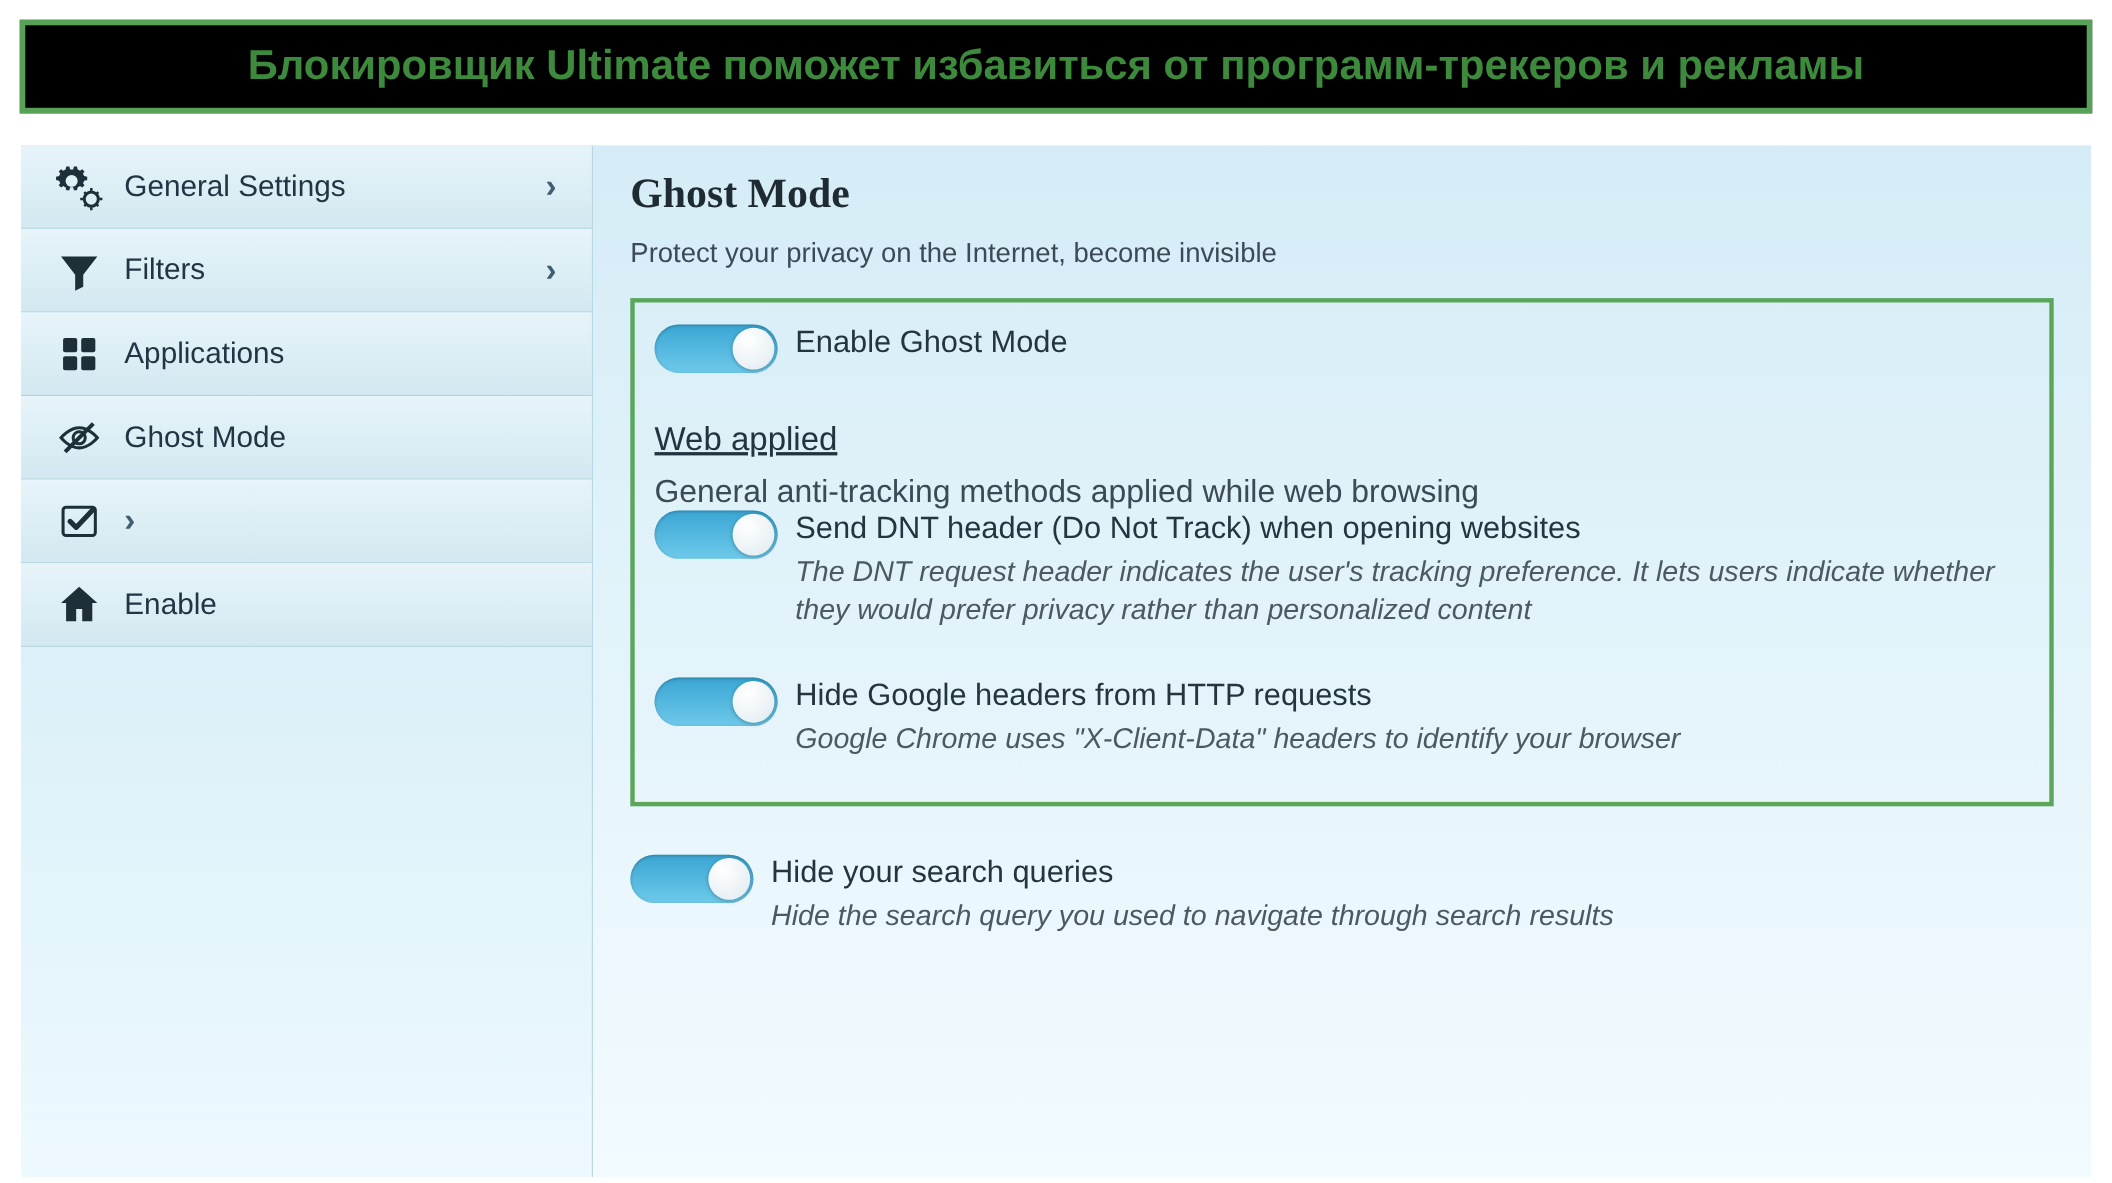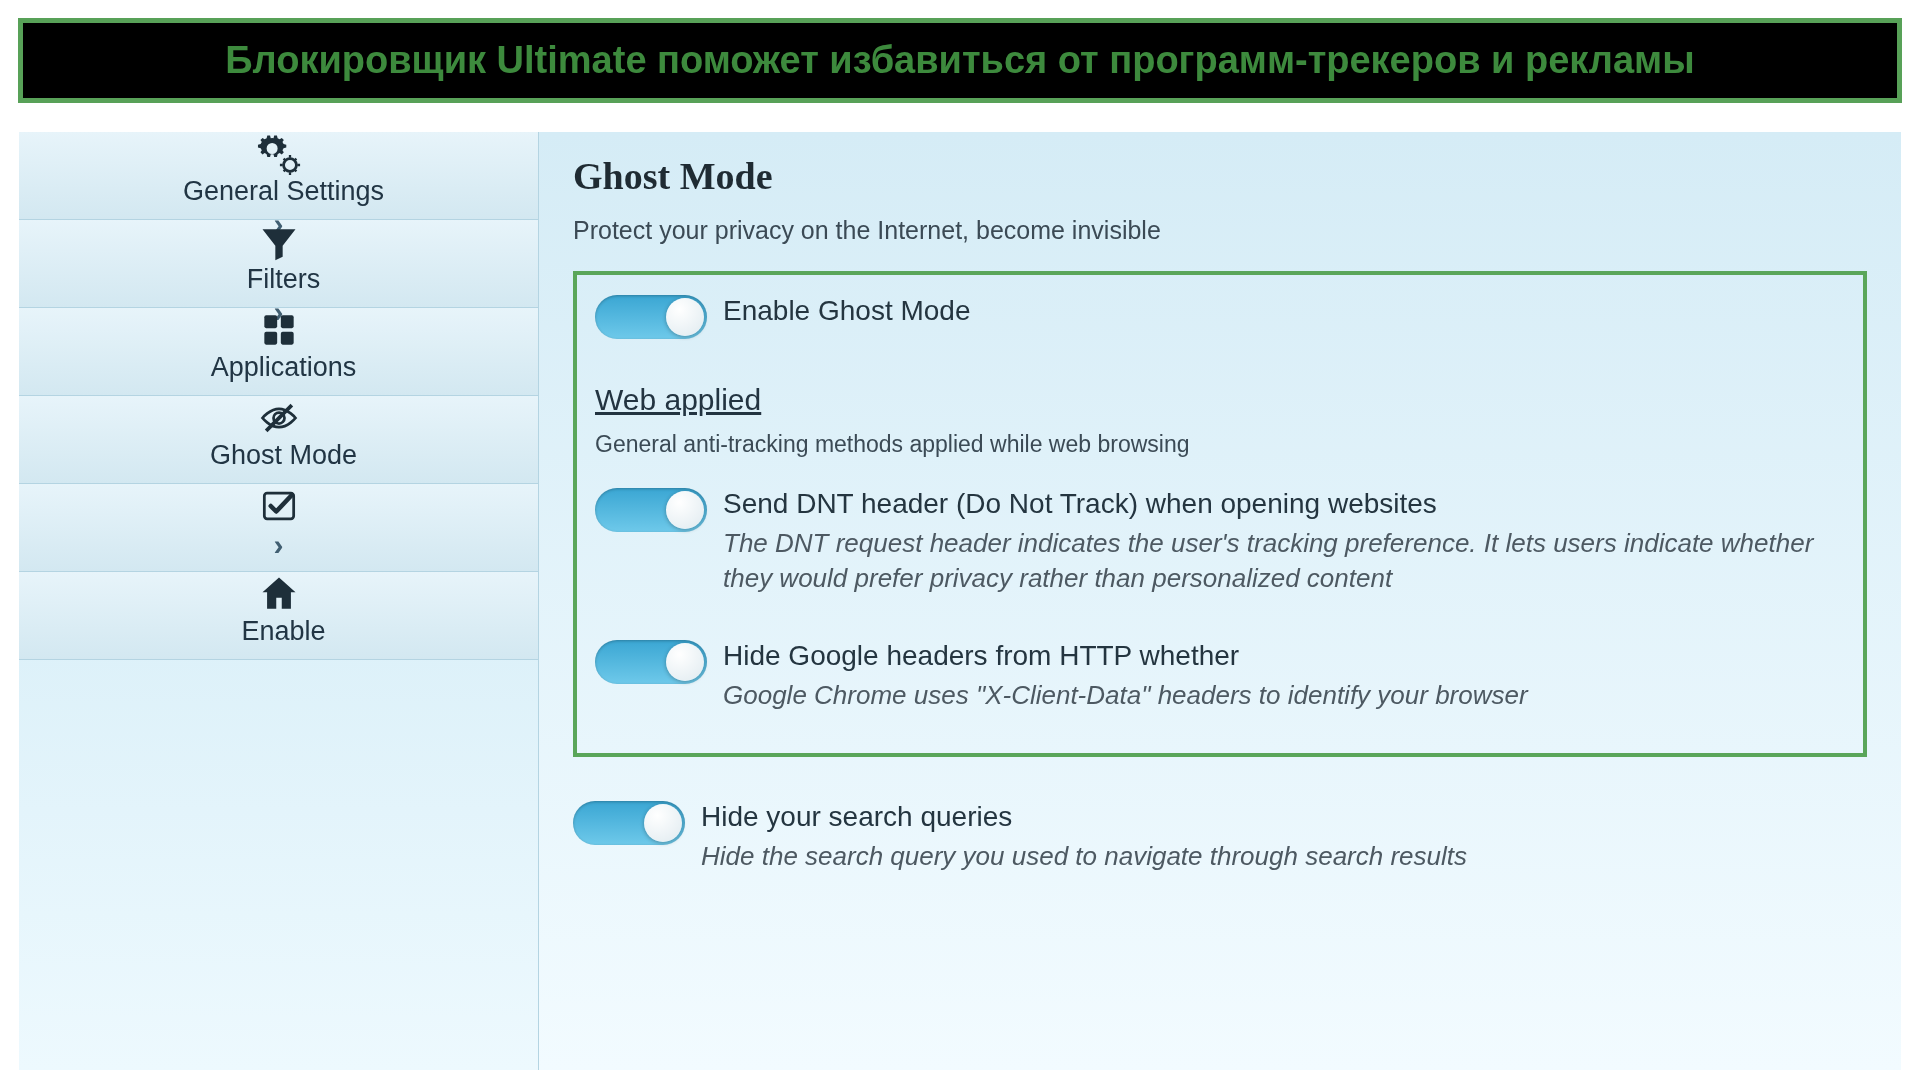--- a/index.html
+++ b/index.html
@@ -36,28 +36,27 @@
   .sidebar {
     width: 520px;
     flex-shrink: 0;
     background: linear-gradient(180deg, #c9e7f3 0%, #edf9fe 100%);
     border-right: 1px solid #b4d4e2;
     padding-top: 0;
   }
   .sidebar-item {
     display: flex;
     align-items: center;
-    height: 88px;
+    height: 76px;
     padding: 0 22px 0 22px;
     border-bottom: 1px solid #b4d4e2;
     background: linear-gradient(180deg, #e7f4fa 0%, #d3e8f1 100%);
     cursor: pointer;
     color: #213544;
     font-size: 27px;
-    flex-direction: column;
   }
   .sidebar-item .s-icon {
     width: 62px;
     display: flex;
     justify-content: center;
     align-items: center;
     flex-shrink: 0;
   }
   .sidebar-item .s-icon svg { width: 44px; height: 44px; fill: #1e2f3a; }
   .sidebar-item .s-label { flex: 1; padding-left: 10px; }
@@ -134,23 +133,22 @@
     margin-top: 10px;
   }
   .section-head .sh-title {
     font-size: 30px;
     text-decoration: underline;
     color: #233441;
     font-weight: 500;
     margin-bottom: 14px;
   }
   .section-head .sh-desc {
-    font-size: 23px;
+    font-size: 29px;
     color: #3b4a55;
-    margin-bottom: 30px;
   }
 </style>
 </head>
 <body>
 
 <div class="banner">
   <span>Блокировщик Ultimate поможет избавиться от программ-трекеров и рекламы</span>
 </div>
 
 <div class="app">
@@ -244,21 +242,21 @@
         <div class="toggle on"></div>
         <div class="row-body">
           <div class="row-title">Send DNT header (Do Not Track) when opening websites</div>
           <div class="row-desc">The DNT request header indicates the user's tracking preference. It lets users indicate whether they would prefer privacy rather than personalized content</div>
         </div>
       </div>
 
       <div class="row" style="margin-bottom:0">
         <div class="toggle on"></div>
         <div class="row-body">
-          <div class="row-title">Hide Google headers from HTTP whether</div>
+          <div class="row-title">Hide Google headers from HTTP requests</div>
           <div class="row-desc">Google Chrome uses "X-Client-Data" headers to identify your browser</div>
         </div>
       </div>
 
     </div>
 
     <div class="row">
       <div class="toggle on"></div>
       <div class="row-body">
         <div class="row-title">Hide your search queries</div>

